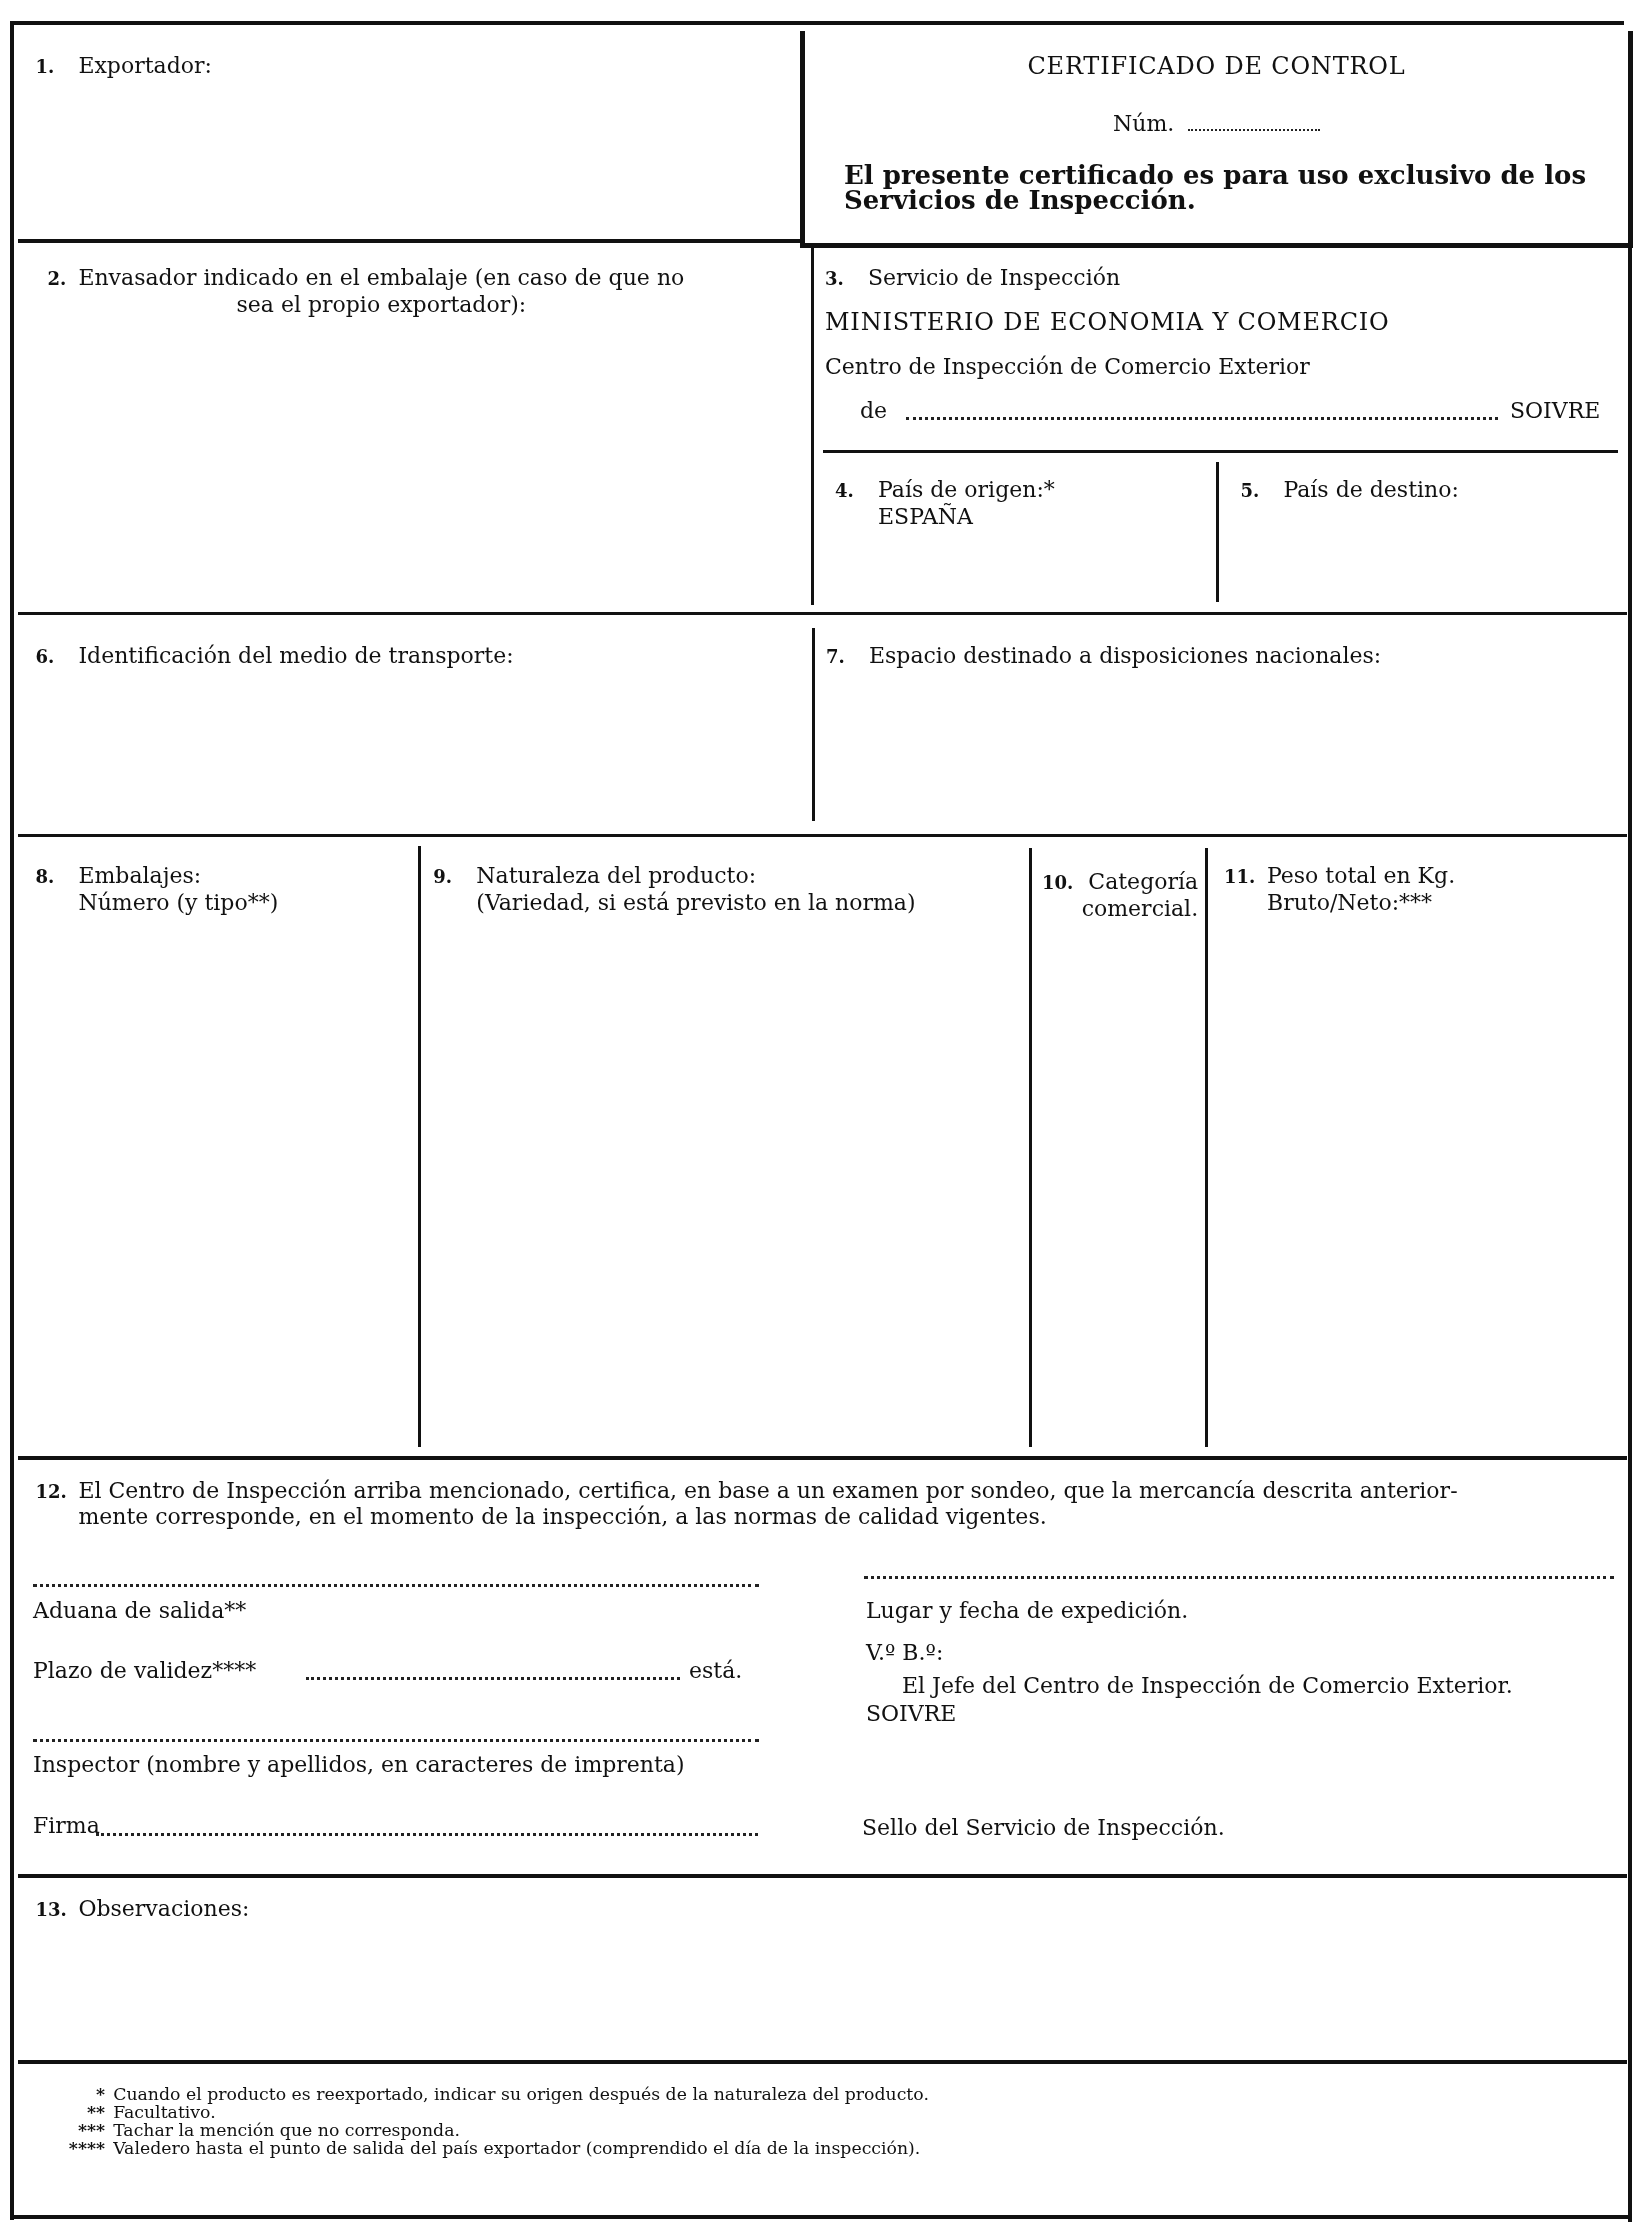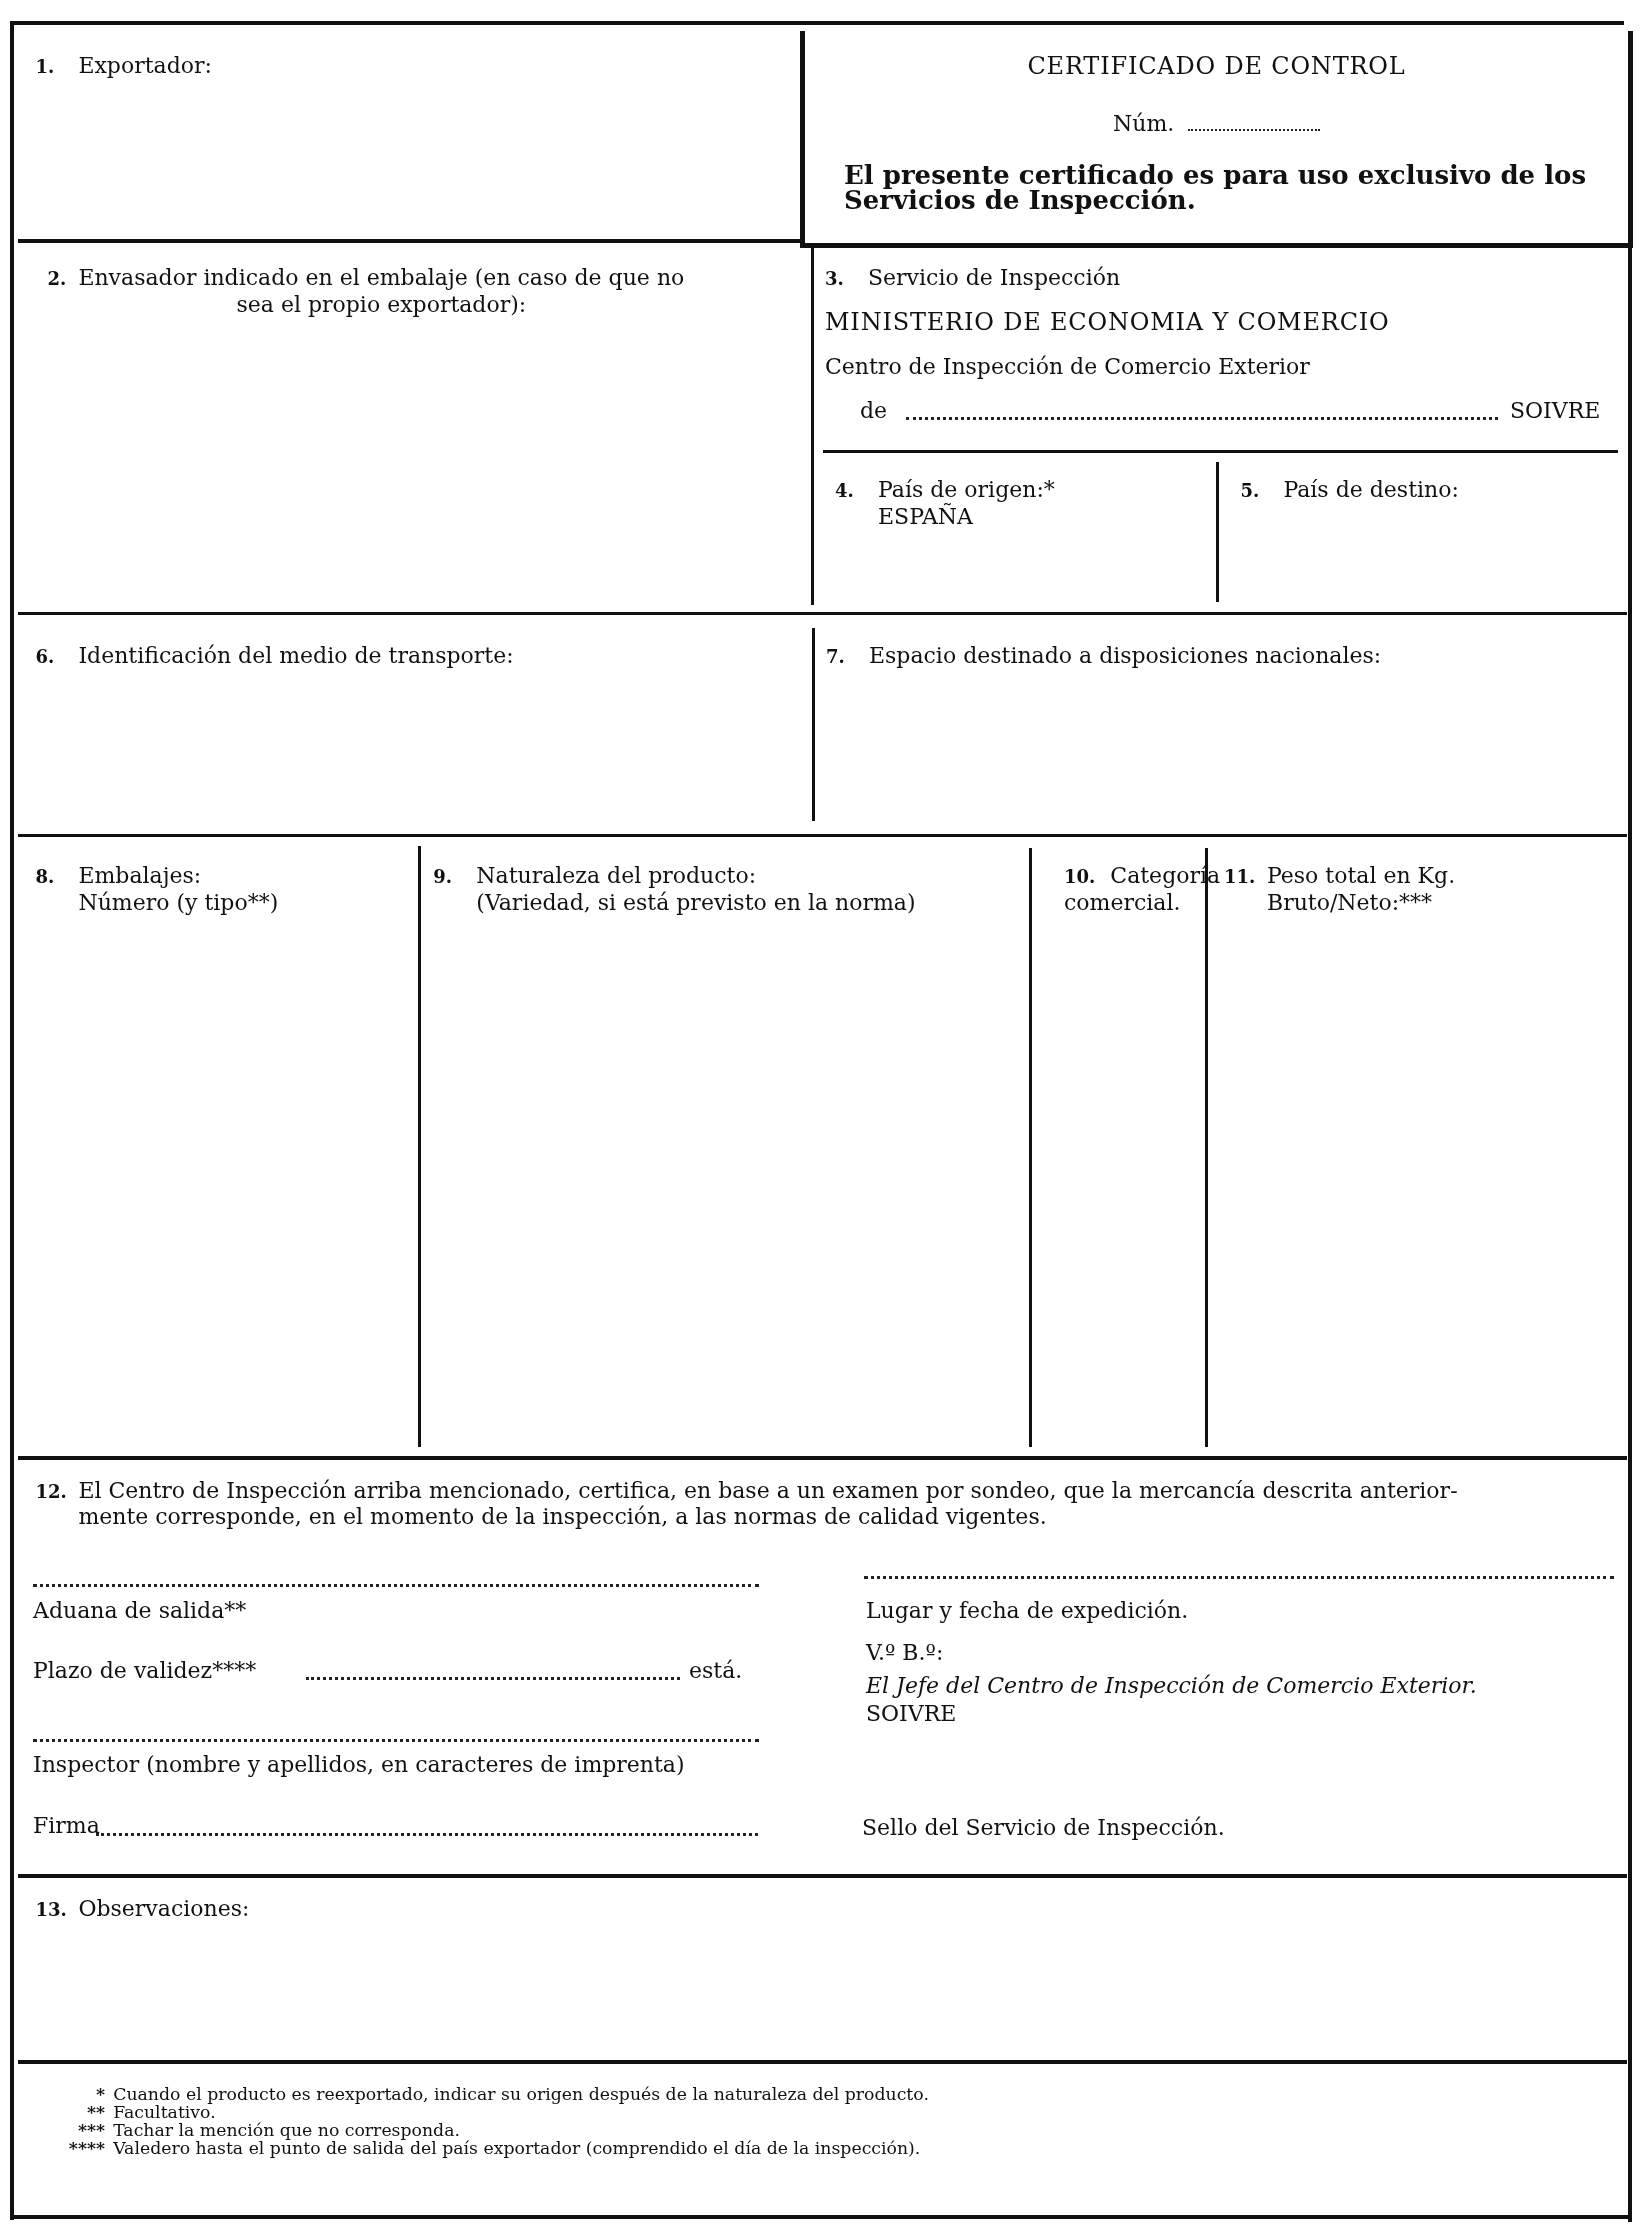--- a/index.html
+++ b/index.html
@@ -100,21 +100,21 @@
   </div>
   <div class="vline" style="left:418px;top:846px;width:2.5px;height:601px;"></div>
   <div class="abs" style="left:421px;top:838px;width:606px;height:609px;">
     <div class="lbl" style="left:12.3px;top:25px;">
       <span class="num">9.</span><span>Naturaleza del producto:</span><br>
       <span class="num"></span><span>(Variedad, si está previsto en la norma)</span>
     </div>
   </div>
   <div class="vline" style="left:1029px;top:848px;width:2.5px;height:599px;"></div>
   <div class="abs" style="left:1032px;top:838px;width:173px;height:609px;">
-    <div class="lbl" style="left:10px;top:25px;text-align:left;margin-left:22px;">
+    <div class="lbl" style="left:10px;top:31px;text-align:right;">
       <span class="num-sm">10.</span><span>Categoría</span><br>
       <span>comercial.</span>
     </div>
   </div>
   <div class="vline" style="left:1205px;top:848px;width:2.5px;height:599px;"></div>
   <div class="abs" style="left:1209px;top:838px;width:416px;height:609px;">
     <div class="lbl" style="left:15px;top:25px;">
       <span class="num">11.</span><span>Peso total en Kg.</span><br>
       <span class="num"></span><span>Bruto/Neto:***</span>
     </div>
@@ -137,21 +137,21 @@
 
     <div class="dots" style="left:19px;top:278px;width:726px;"></div>
     <div class="lbl" style="left:19px;top:291px;">Inspector (nombre y apellidos, en caracteres de imprenta)</div>
 
     <div class="lbl" style="left:19px;top:352px;">Firma</div>
     <div class="dots" style="left:82px;top:372px;width:662px;"></div>
 
     <div class="dots" style="left:850px;top:115px;width:750px;"></div>
     <div class="lbl" style="left:852px;top:137px;">Lugar y fecha de expedición.</div>
     <div class="lbl" style="left:852px;top:179px;">V.º B.º:</div>
-    <div class="lbl" style="left:852px;top:212px;font-style:italic;">El Jefe del Centro de Inspección de Comercio Exterior.</div>
+    <div class="lbl" style="left:888px;top:212px;">El Jefe del Centro de Inspección de Comercio Exterior.</div>
     <div class="lbl" style="left:852px;top:240px;">SOIVRE</div>
     <div class="lbl" style="left:848px;top:354px;">Sello del Servicio de Inspección.</div>
   </div>
 
   <div class="hline" style="left:18px;top:1874px;width:1609px;height:4.1px;"></div>
 
   <div class="abs" style="left:14px;top:1879px;width:1611px;height:181px;">
     <div class="lbl" style="left:21.4px;top:16.5px;">
       <span class="num">13.</span><span>Observaciones:</span>
     </div>

